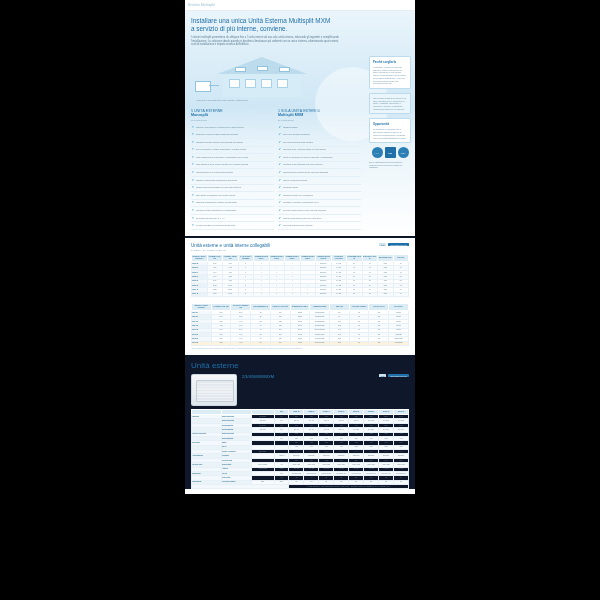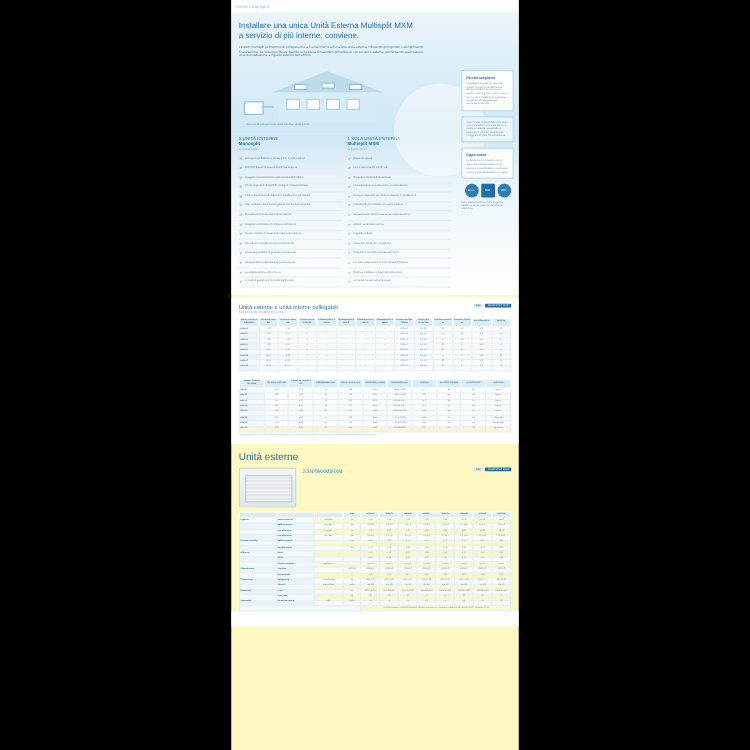--- a/index.html
+++ b/index.html
@@ -1,17 +1,17 @@
 <!DOCTYPE html>
 <html lang="it"><head>
 <meta charset="utf-8">
 <style>
   html,body{margin:0;padding:0;background:#000;}
   body{width:600px;height:600px;overflow:hidden;font-family:"Liberation Sans",sans-serif;}
-  #page{position:absolute;left:185px;top:0;width:230px;height:600px;background:#fef9c3;overflow:hidden;}
+  #page{position:absolute;left:185px;top:0;width:230px;height:494px;background:#0f172a;overflow:hidden;}
   .hdr{height:10px;background:#ffffff;border-bottom:1px solid #e6eef3;}
   .hdr .crumb{font-size:3.2px;color:#8fb8cf;padding:3px 0 0 3px;letter-spacing:.2px;}
   
   .hero{position:relative;background:linear-gradient(180deg,#eaf5fb 0%,#ddeef8 45%,#cfe7f5 100%);padding:6px 6px 4px 6px;}
   .hero h1{margin:0;font-size:6.4px;line-height:8px;color:#1f6fa8;font-weight:400;}
   .hero p.sub{margin:3px 0 0 0;font-size:2.6px;line-height:3.6px;color:#5a7e93;max-width:150px;}
   .watermark{position:absolute;right:26px;top:56px;width:74px;height:74px;border-radius:50%;background:rgba(255,255,255,.45);}
   
   .diagram{position:relative;height:52px;margin-top:4px;}
   .house{position:absolute;left:26px;top:6px;width:90px;height:40px;}

